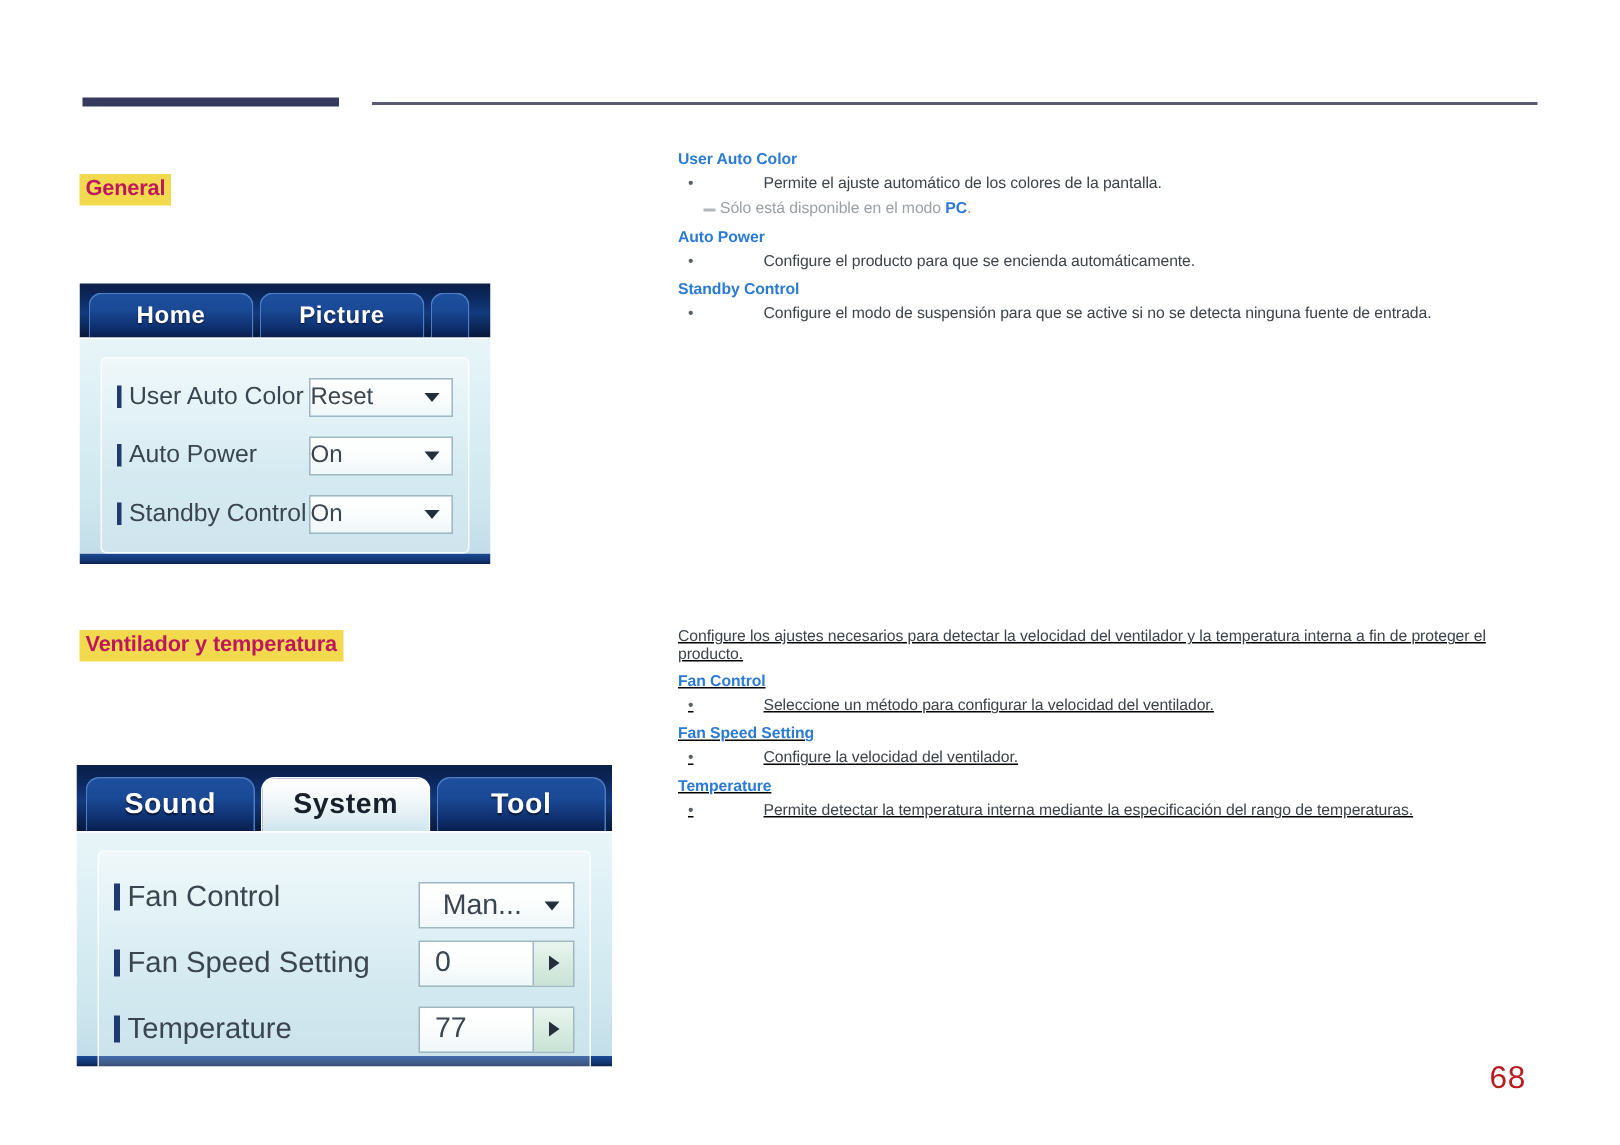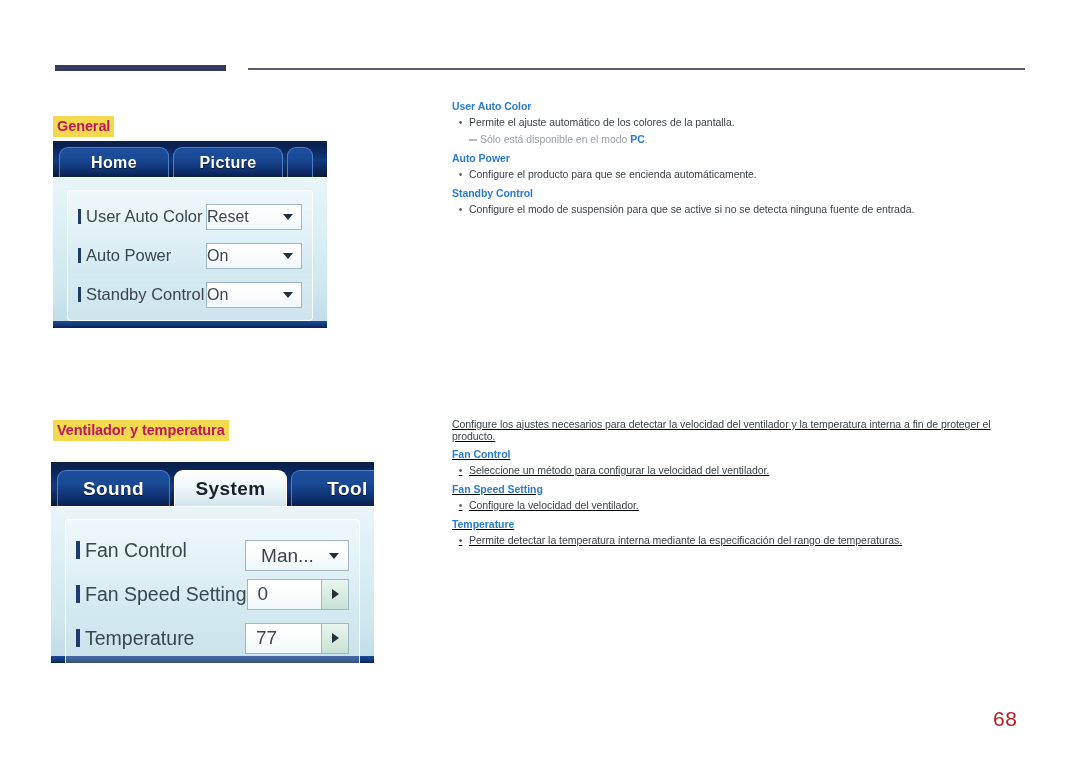--- a/index.html
+++ b/index.html
@@ -60,20 +60,21 @@
     overflow: hidden;
   }
   .osd-tabbar {
     position: relative;
     height: 36px;
     background: linear-gradient(180deg,#0b1f48 0%,#0a2456 18%,#123a7e 55%,#0b2351 85%,#07183a 100%);
     display: flex;
     align-items: flex-end;
     padding-left: 6px;
     box-sizing: border-box;
+    margin-top: 48px;
   }
   .osd-tab {
     position: relative;
     height: 30px;
     margin-right: 4px;
     border-radius: 9px 9px 0 0;
     display: flex;
     align-items: center;
     justify-content: center;
     font-weight: bold;
@@ -187,21 +188,21 @@
   #panel-general .osd-tab.tab-cut { width: 26px; margin-right: 0; }
   #panel-general .osd-body { height: 144px; }
   #panel-general .osd-row { height: 33px; margin-bottom: 6px; }
   #panel-general .osd-row:last-child { margin-bottom: 0; }
   #panel-general .osd-label { font-size: 16.5px; }
   #panel-general .osd-bullet { height: 15px; }
   #panel-general .osd-select { width: 96px; height: 26px; padding: 0 8px 0 0; }
   #panel-general .osd-select .txt { flex: 1; text-align: left; font-size: 16px; }
 
   
-  #panel-fan { left: 51px; top: 462px; width: 323px; }
+  #panel-fan { left: 51px; top: 462px; width: 357px; }
   #panel-fan .osd-tabbar { height: 44px; }
   #panel-fan .osd-tab { height: 36px; width: 113px; font-size: 19px; }
   #panel-fan .osd-body { height: 150px; }
   #panel-fan .osd-row { height: 42px; margin-bottom: 2px; }
   #panel-fan .osd-row:last-child { margin-bottom: 0; }
   #panel-fan .osd-label { font-size: 19.5px; }
   #panel-fan .osd-bullet { height: 18px; width: 4px; }
   #panel-fan .osd-select { width: 104px; height: 31px; padding: 0 9px 0 0; margin-top: 11px; }
   #panel-fan .osd-select .txt { flex: 1; text-align: center; font-size: 19px; }
   #panel-fan .osd-stepper { width: 104px; height: 31px; font-size: 19px; }
@@ -224,21 +225,21 @@
     font-size: 10.5px;
     color: #3c4349;
     letter-spacing: -0.05px;
   }
   .desc .dot {
     width: 17px;
     flex: none;
     text-align: center;
     color: #5a6066;
   }
-  .desc .txt { flex: 1; }
+  .desc .txt { flex: 1; margin-left: 40px; }
   .intro {
     font-size: 10.5px;
     color: #3c4349;
     margin: 0 0 6px 0;
     letter-spacing: -0.05px;
   }
   .note {
     display: flex;
     margin: -2px 0 7px 0;
     padding-left: 17px;

